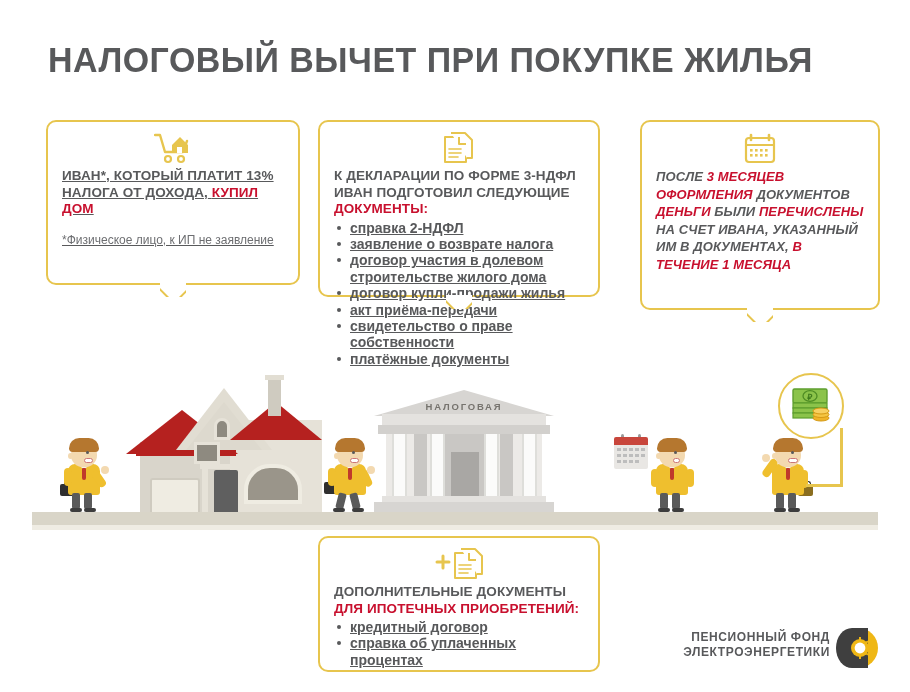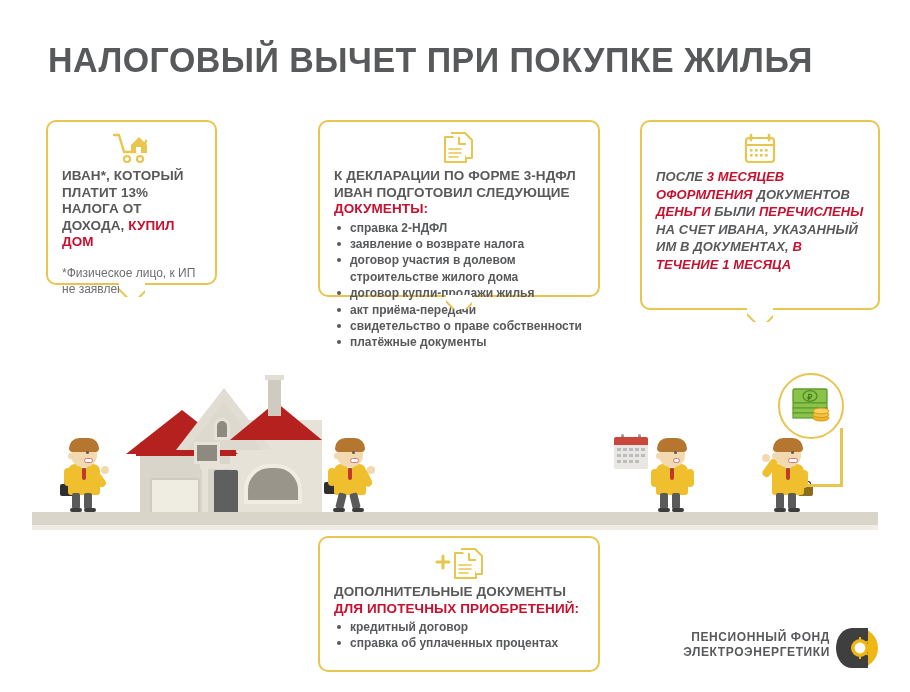--- a/index.html
+++ b/index.html
@@ -75,36 +75,37 @@
     font-size:12px;
     line-height:16px;
     font-weight:normal;
     color:#6d6e71;
   }
 
   ul.doc-list { list-style:none; margin-top:2px; }
   ul.doc-list li {
     position:relative;
     padding-left:16px;
-    font-size:12px;
+    font-size:14px;
     font-weight:bold;
     line-height:16.4px;
     color:#58595b;
+    text-decoration:underline;
   }
   ul.doc-list li::before {
     content:"";
     position:absolute;
     left:3px; top:6px;
     width:4px; height:4px;
     border-radius:50%;
     background:#58595b;
   }
 
   
-  #card-ivan      { left:46px;  top:120px; width:171px; height:165px; }
+  #card-ivan      { left:46px;  top:120px; width:254px; height:165px;text-decoration:underline; }
   #card-docs      { left:318px; top:120px; width:282px; height:177px; }
   #card-money     { left:640px; top:120px; width:240px; height:190px;font-style:italic; }
   #card-mortgage  { left:318px; top:536px; width:282px; height:136px; }
 
   #card-money .headline { font-size:13px; line-height:17.5px; }
 
   
   .scene { position:absolute; left:0; top:360px; width:910px; height:175px; }
   .ground {
     position:absolute; left:32px; bottom:10px;
@@ -536,20 +537,37 @@
     <div class="p-eye" style="left:24px;"></div>
     <div class="p-mouth" style="left:22px;"></div>
     <div class="p-legs">
       <div class="p-leg" style="left:-1px; transform:rotate(14deg);"></div>
       <div class="p-leg" style="left:13px; transform:rotate(-14deg);"></div>
       <div class="p-shoe" style="left:-5px;"></div>
       <div class="p-shoe" style="left:14px;"></div>
     </div>
   </div>
 
+  <div class="tax">
+    <div class="t-ped"></div>
+    <div class="t-label">НАЛОГОВАЯ</div>
+    <div class="t-arch"></div>
+    <div class="t-arch2"></div>
+    <div class="t-body"></div>
+    <div class="t-pillar" style="left:40px;"></div>
+    <div class="t-pillar" style="left:126px;"></div>
+    <div class="t-entry"></div>
+    <div class="t-entry-in"></div>
+    <div class="t-col" style="left:18px;"></div>
+    <div class="t-col" style="left:56px;"></div>
+    <div class="t-col" style="left:110px;"></div>
+    <div class="t-col" style="left:148px;"></div>
+    <div class="t-base2"></div>
+    <div class="t-base"></div>
+  </div>
 
   <div class="wall-cal">
     <div class="wc-ring" style="left:7px;"></div>
     <div class="wc-ring" style="left:24px;"></div>
     <div class="wc-top"></div>
     <div class="wc-grid">
       <svg width="34" height="24" viewBox="0 0 34 24" aria-hidden="true">
         <g fill="#bdbdbd">
           <rect x="3" y="3" width="4" height="3"></rect>
             <rect x="9" y="3" width="4" height="3"></rect>

